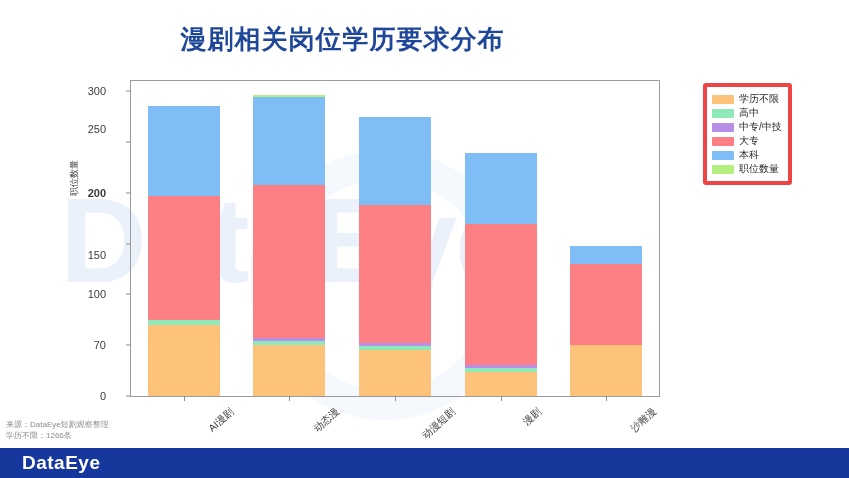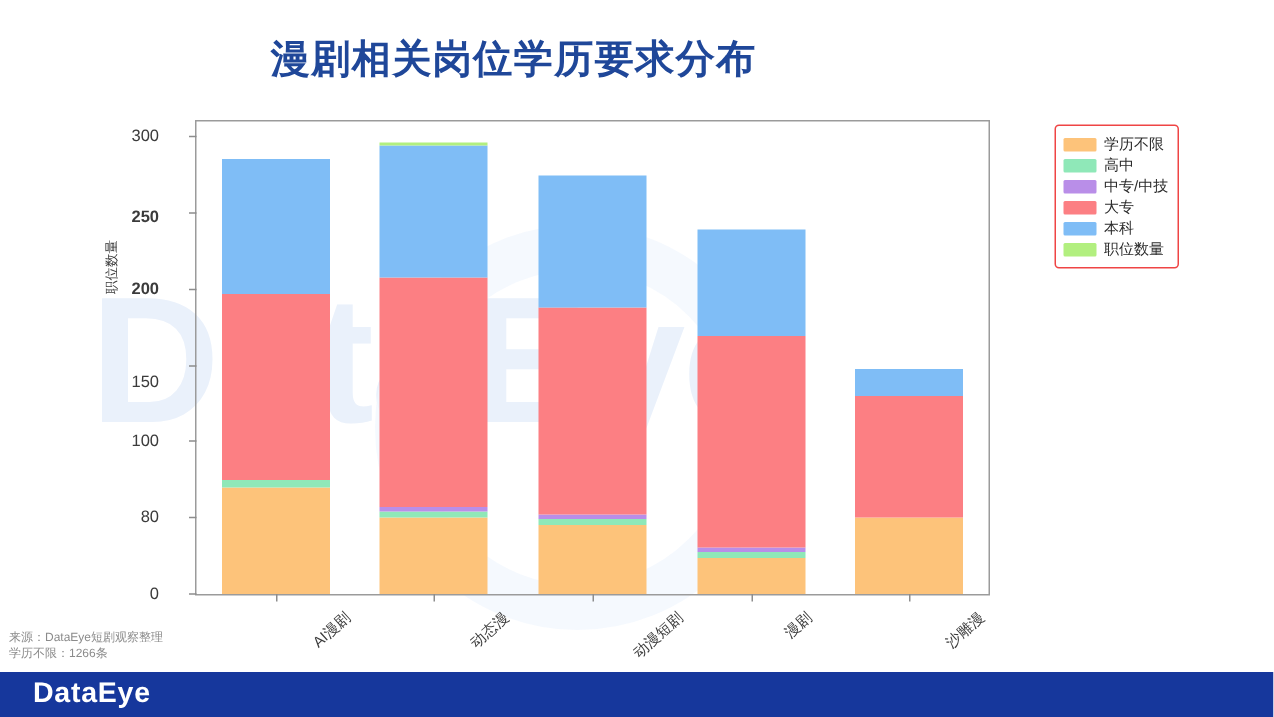--- a/index.html
+++ b/index.html
@@ -53,21 +53,21 @@
     position:absolute;top:100%;margin-top:9px;
     font-size:10px;color:#3b3b3b;white-space:nowrap;
     transform:rotate(-42deg);transform-origin:right top;
   }
   
   .bar{position:absolute;bottom:0;}
   .seg{position:absolute;left:0;width:100%;}
   
   #legend{
     position:absolute;left:703px;top:83px;
-    background:#ffffff;border:1px solid #ef4444;border-radius:3px;
+    background:#ffffff;border:4px solid #ef4444;border-radius:3px;
     padding:5px 6px 5px 5px;
   }
   .legend-row{display:flex;align-items:center;height:14px;}
   .legend-swatch{width:22px;height:9px;margin-right:5px;flex:0 0 auto;border-radius:1px;}
   .legend-label{font-size:10px;color:#2b2b2b;white-space:nowrap;}
   
   #source{
     position:absolute;left:6px;top:419px;font-size:8px;color:#8b8b8b;line-height:11px;
   }
   
@@ -86,29 +86,29 @@
 <div id="wm-ring"></div>
 
 <div id="title">漫剧相关岗位学历要求分布</div>
 
 <div id="ylabel">职位数量</div>
 
 <div id="plot">
   <div id="plot-inner">
       <div class="ytick" style="top: 315px;">0</div>
       <div class="ytickmark" style="top: 315px;"></div>
-      <div class="ytick" style="top: 264.194px;">80</div>
+      <div class="ytick" style="top: 264.194px;">70</div>
       <div class="ytickmark" style="top: 264.194px;"></div>
       <div class="ytick" style="top: 213.387px;">100</div>
       <div class="ytickmark" style="top: 213.387px;"></div>
       <div class="ytick" style="top: 174px;">150</div>
       <div class="ytickmark" style="top: 162.581px;"></div>
       <div class="ytick" style="top: 111.774px; font-weight: bold;">200</div>
       <div class="ytickmark" style="top: 111.774px;"></div>
-      <div class="ytick" style="top: 64px; font-weight: bold;">250</div>
+      <div class="ytick" style="top: 48px;">250</div>
       <div class="ytickmark" style="top: 60.9677px;"></div>
       <div class="ytick" style="top: 10.1613px;">300</div>
       <div class="ytickmark" style="top: 10.1613px;"></div>
       <div class="xtickmark" style="left: 52.8px;"></div>
       <div class="xtick" style="left: 66.8px;">AI漫剧</div>
       <div class="bar" style="left: 16.8px; width: 72px; height: 289.597px;">
         <div class="seg" style="background: rgb(253, 195, 122); height: 71.129px; bottom: 0px;"></div>
         <div class="seg" style="background: rgb(143, 232, 184); height: 5.08065px; bottom: 71.129px;"></div>
         <div class="seg" style="background: rgb(252, 127, 131); height: 123.968px; bottom: 76.2097px;"></div>
         <div class="seg" style="background: rgb(127, 189, 246); height: 89.4194px; bottom: 200.177px;"></div>

